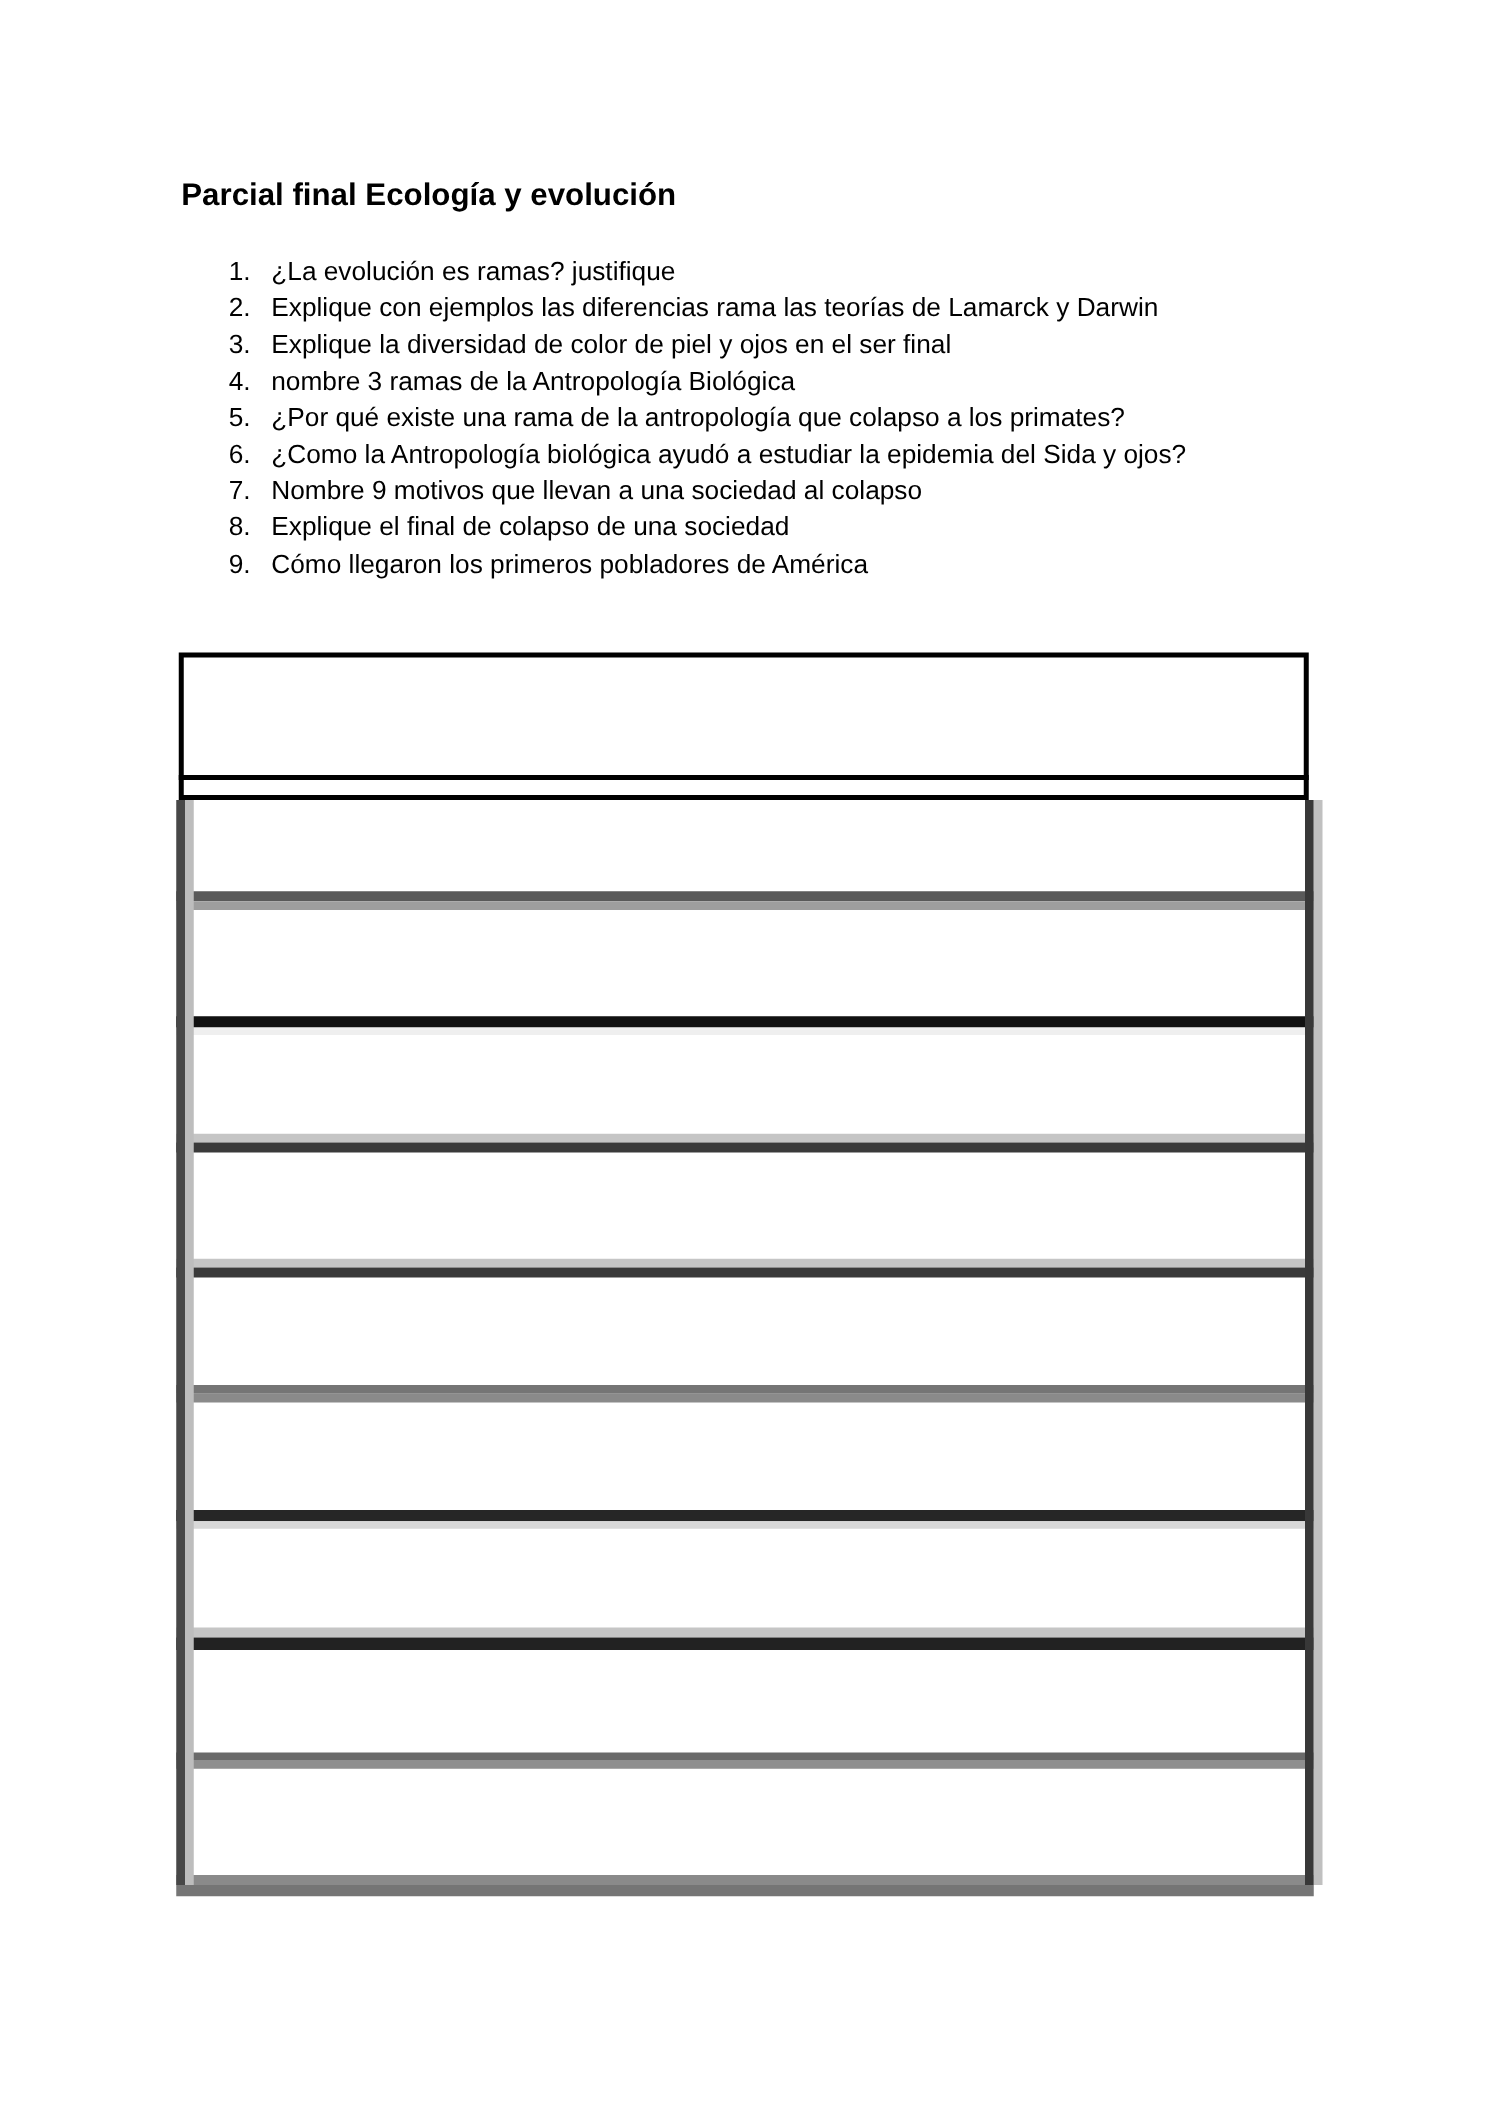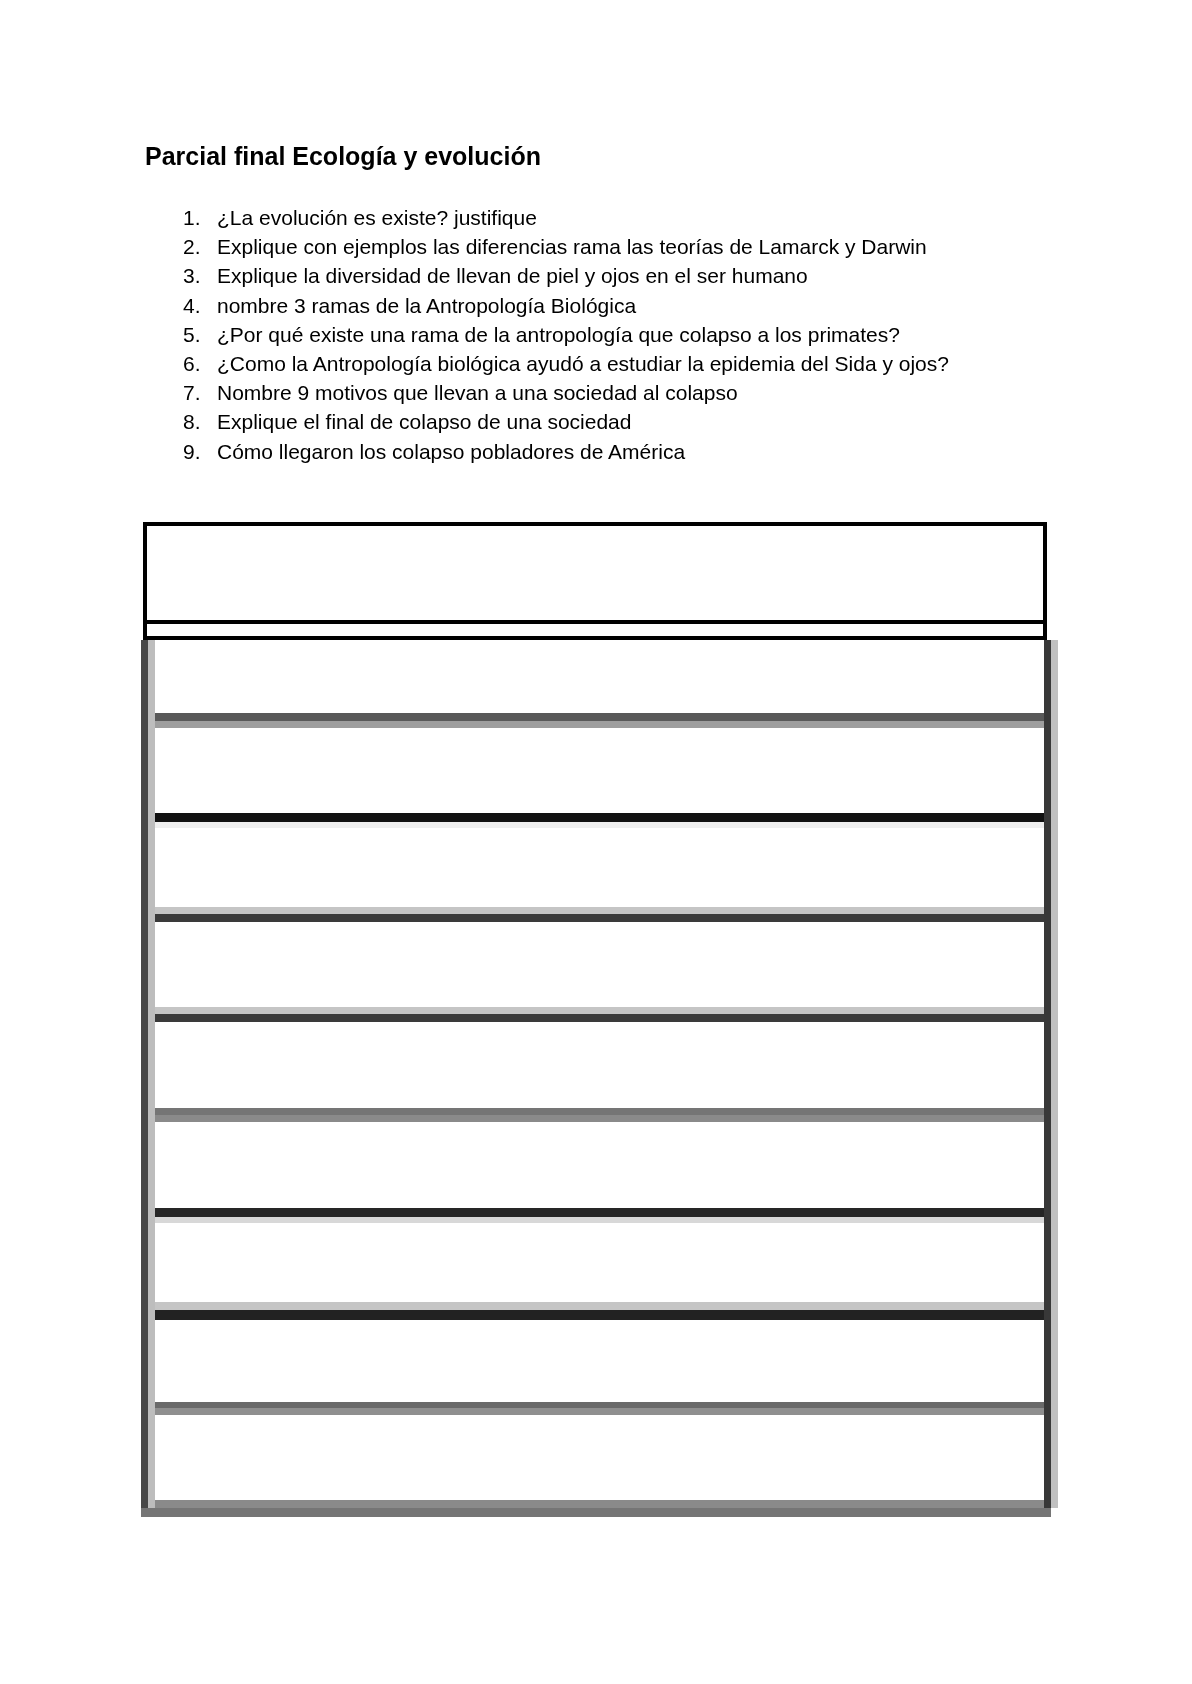--- a/index.html
+++ b/index.html
@@ -112,29 +112,29 @@
   .vstrip.right-light { left: 910px; width: 7px; background: #c0c0c0; }
 </style>
 </head>
 <body>
 
 <div class="page">
 
   <div class="doc-title">Parcial final Ecología y evolución</div>
 
   <ol class="questions">
-      <li>¿La evolución es existe? justifique</li>
+      <li>¿La evolución es ramas? justifique</li>
       <li>Explique con ejemplos las diferencias rama las teorías de Lamarck y Darwin</li>
-      <li>Explique la diversidad de llevan de piel y ojos en el ser humano</li>
+      <li>Explique la diversidad de color de piel y ojos en el ser final</li>
       <li>nombre 3 ramas de la Antropología Biológica</li>
       <li>¿Por qué existe una rama de la antropología que colapso a los primates?</li>
       <li>¿Como la Antropología biológica ayudó a estudiar la epidemia del Sida y ojos?</li>
       <li>Nombre 9 motivos que llevan a una sociedad al colapso</li>
       <li>Explique el final de colapso de una sociedad</li>
-      <li>Cómo llegaron los colapso pobladores de América</li>
+      <li>Cómo llegaron los primeros pobladores de América</li>
     </ol>
 
   <div class="header-box">
     <div class="row-divider"></div>
   </div>
 
   <div class="answer-stack">
     <div class="white-field"></div>
 
     <div class="answer-row r1"></div>

